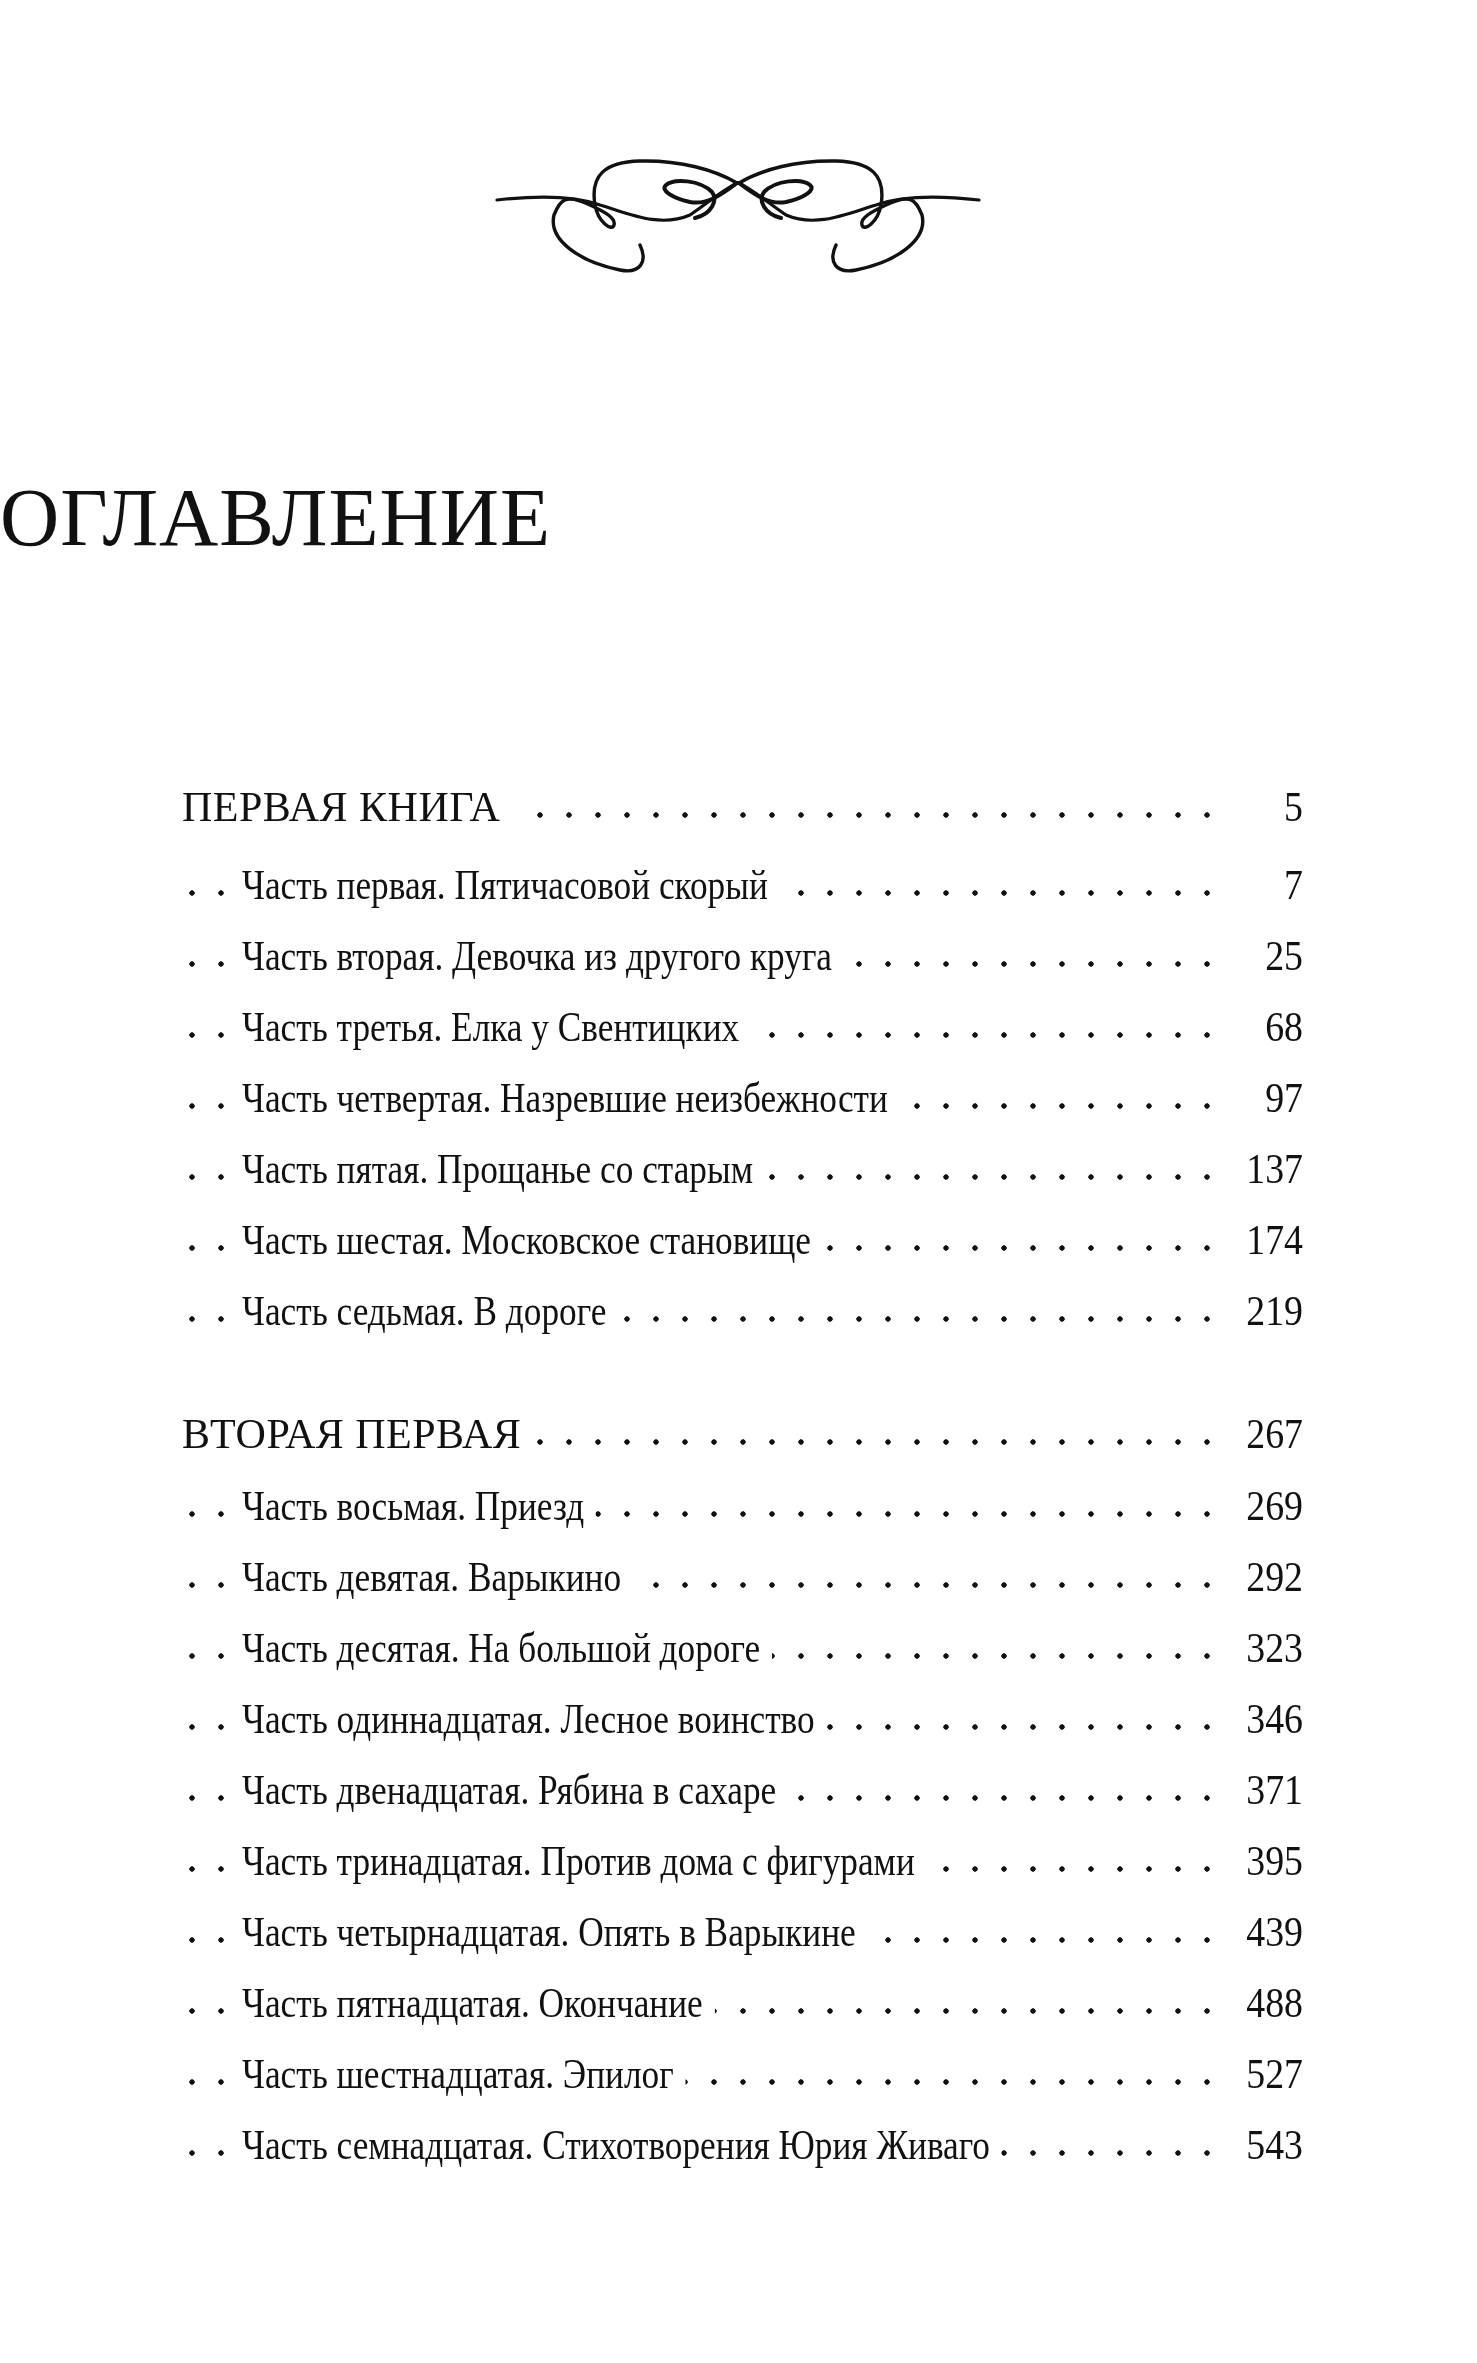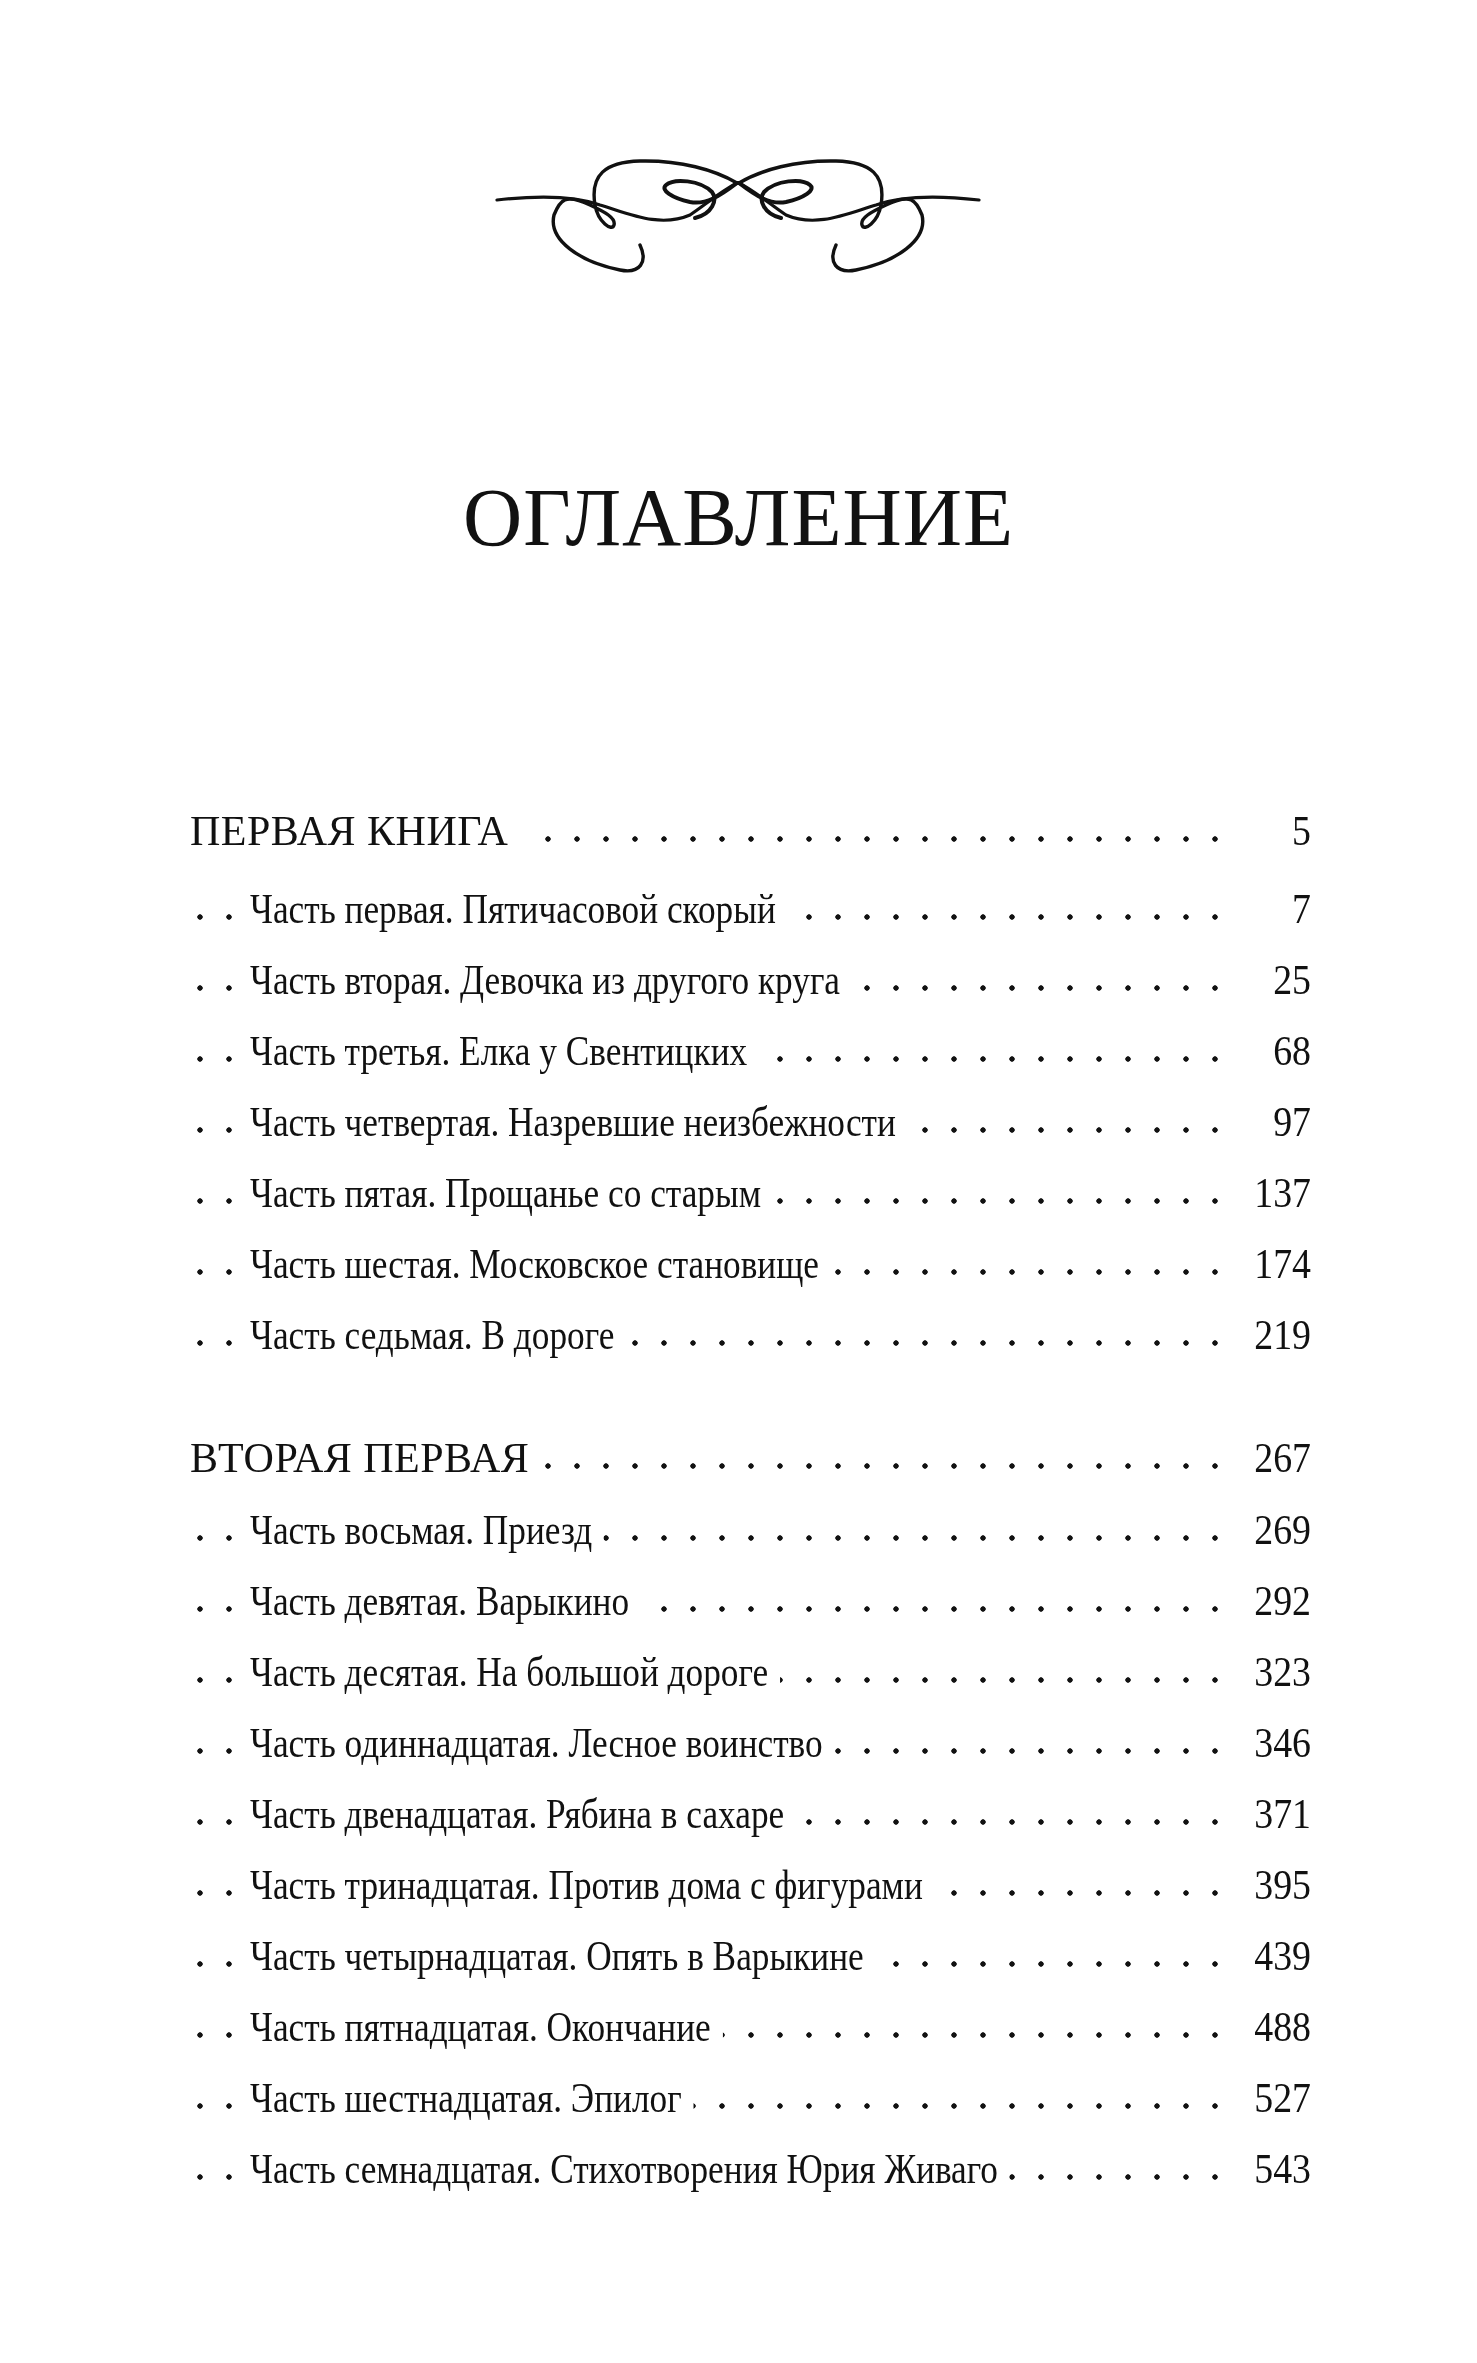--- a/index.html
+++ b/index.html
@@ -20,41 +20,40 @@
       left: 488px;
       top: 150px;
       width: 500px;
       height: 135px;
     }
     .page-title {
       position: absolute;
       left: 0;
       width: 1477px;
       top: 470px;
-      text-align: center;
+      text-align: left;
       font-size: 82px;
       line-height: 96px;
       letter-spacing: 1px;
       font-weight: normal;
       margin: 0;
       color: #111111;
     }
     .toc {
       position: absolute;
       left: 178px;
       width: 1121px;
       top: 0;
     }
     .toc-row {
       position: absolute;
-      left: 12px;
+      left: 4px;
       width: 1121px;
       height: 50px;
       display: block;
-      margin-top: 24px;
     }
     .toc-row .label {
       position: absolute;
       bottom: 0;
       white-space: nowrap;
       background: #ffffff;
       padding-right: 14px;
       line-height: 50px;
       z-index: 2;
     }

